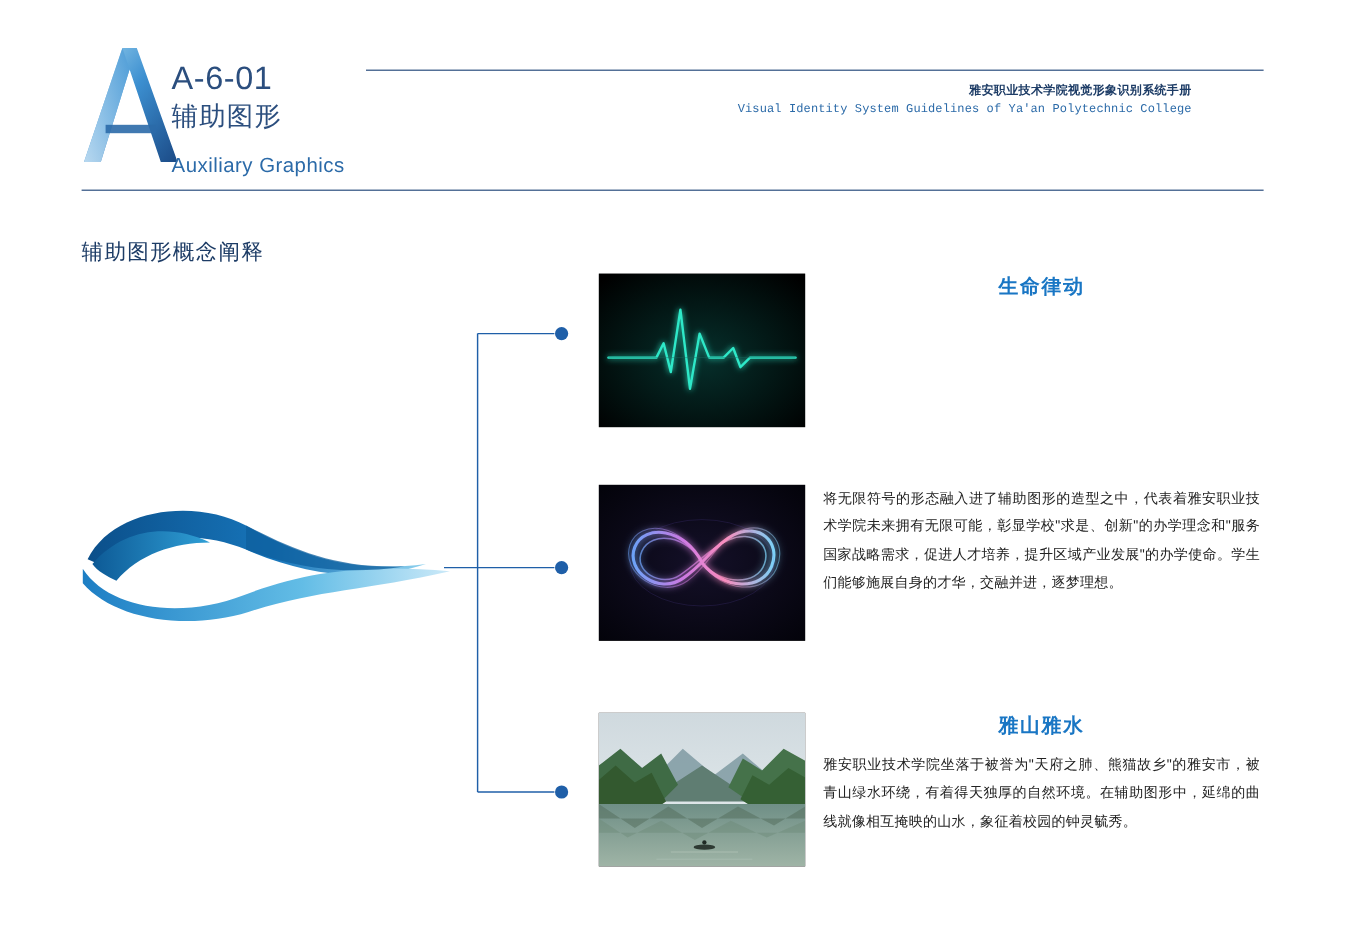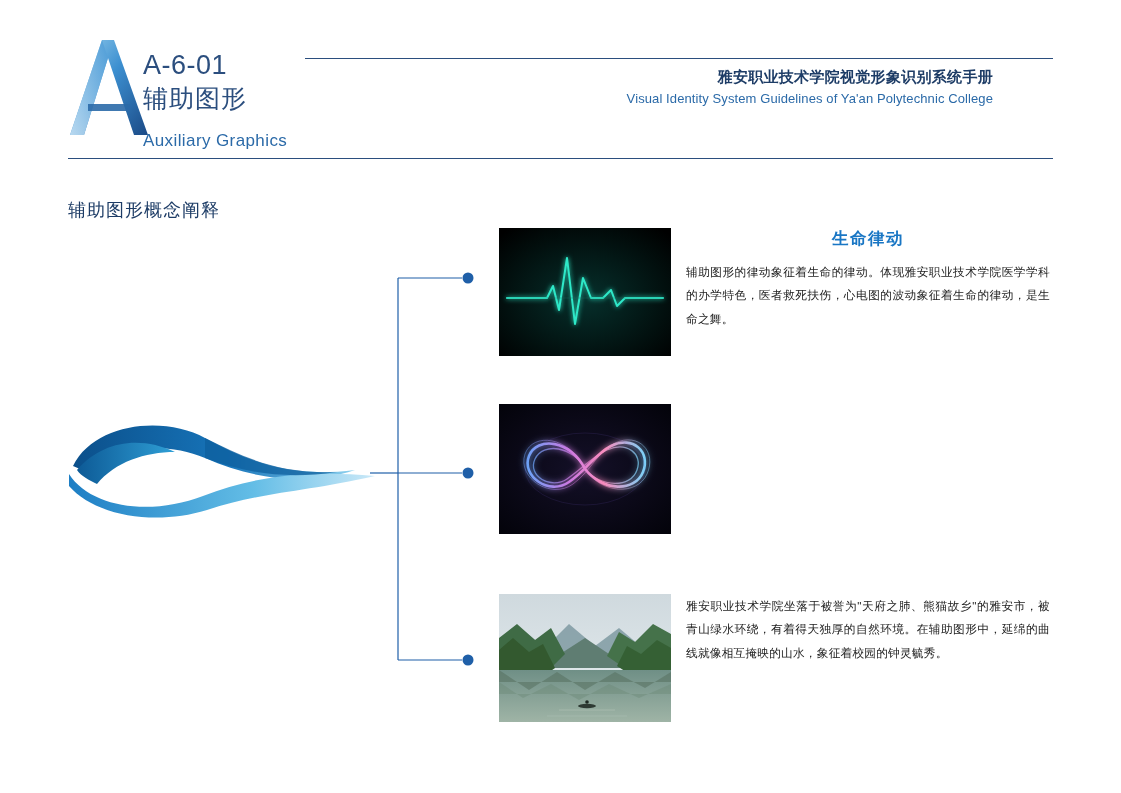--- a/index.html
+++ b/index.html
@@ -38,21 +38,21 @@
     top: 50px;
     line-height: 1.18;
   }
   .code-number {
     font-size: 27px;
     color: #2b4e7e;
     letter-spacing: 0.5px;
     font-family: "Liberation Sans", sans-serif;
   }
   .code-cn {
-    font-size: 25px;
+    font-size: 22px;
     color: #2b4e7e;
     letter-spacing: 1px;
     margin-top: 2px;
   }
   .code-en {
     font-size: 17px;
     color: #2b6aa8;
     letter-spacing: 0.4px;
     margin-top: 18px;
     font-family: "Liberation Sans", sans-serif;
@@ -75,31 +75,31 @@
     background: #2b4e7e;
   }
 
   .header-right {
     position: absolute;
     right: 68px;
     top: 68px;
     text-align: right;
   }
   .header-right .cn {
-    font-size: 15px;
+    font-size: 10px;
     color: #1d3c66;
     font-weight: bold;
     letter-spacing: 0.3px;
   }
   .header-right .en {
-    font-size: 13px;
+    font-size: 10px;
     color: #2b6aa8;
     letter-spacing: 0.1px;
     margin-top: 4px;
-    font-family: Liberation Sans, sans-serif;
+    font-family: Liberation Mono, monospace;
   }
 
   
   .section-title {
     position: absolute;
     left: 68px;
     top: 198px;
     font-size: 18px;
     color: #1d3c66;
     letter-spacing: 1px;
@@ -271,21 +271,20 @@
             </feMerge>
         </filter>
       </defs>
       <rect width="172" height="128" fill="url(#ecgbg)"></rect>
       <path d="M8,70 L40,70 L48,70 L54,58 L60,82 L68,30 L76,96 L84,50 L92,70 L104,70 L112,62 L118,78 L126,70 L164,70" stroke="#2ee8c8" stroke-width="2" fill="none" filter="url(#glow1)" stroke-linejoin="round" stroke-linecap="round"></path>
       <path d="M8,70 L164,70" stroke="#1c6a60" stroke-width="0.6" fill="none" opacity="0.6"></path>
     </svg>
   </div>
   <div class="text-col">
     <h3 class="item-title">生命律动</h3>
-    <p class="item-body">辅助图形的律动象征着生命的律动。体现雅安职业技术学院医学学科的办学特色，医者救死扶伤，心电图的波动象征着生命的律动，是生命之舞。</p>
   </div>
 </div>
 
 <div class="row row-2">
   <div class="thumb">
     <svg width="172" height="130" viewBox="0 0 172 130">
       <defs>
         <radialGradient id="infbg" cx="0.5" cy="0.5" r="0.75">
           <stop offset="0%" stop-color="#141028"></stop>
           <stop offset="100%" stop-color="#020208"></stop>
@@ -307,20 +306,21 @@
       <rect width="172" height="130" fill="url(#infbg)"></rect>
       <g filter="url(#glow2)" fill="none" stroke="url(#infstroke)">
         <path d="M86,65 C72,36 38,32 30,52 C22,72 50,92 70,78 C88,66 96,50 112,42 C134,31 152,48 144,68 C136,88 104,88 86,65 Z" stroke-width="2.6" opacity="0.95"></path>
         <path d="M86,65 C74,42 44,38 36,55 C28,72 52,86 68,75 C84,64 94,52 108,46 C128,37 144,50 138,66 C132,84 102,84 86,65 Z" stroke-width="1.3" opacity="0.7"></path>
         <path d="M86,65 C70,32 34,28 26,50 C18,74 52,96 74,80 C92,67 98,48 116,39 C140,28 158,48 148,70 C138,92 102,90 86,65 Z" stroke-width="0.9" opacity="0.5"></path>
       </g>
       <ellipse cx="86" cy="65" rx="60" ry="36" fill="none" stroke="#7c5fe0" stroke-width="0.5" opacity="0.25"></ellipse>
     </svg>
   </div>
   <div class="text-col">
+    <p class="item-body">将无限符号的形态融入进了辅助图形的造型之中，代表着雅安职业技术学院未来拥有无限可能，彰显学校"求是、创新"的办学理念和"服务国家战略需求，促进人才培养，提升区域产业发展"的办学使命。学生们能够施展自身的才华，交融并进，逐梦理想。</p>
   </div>
 </div>
 
 <div class="row row-3">
   <div class="thumb">
     <svg width="172" height="128" viewBox="0 0 172 128">
       <defs>
         <linearGradient id="sky" x1="0" y1="0" x2="0" y2="1">
           <stop offset="0%" stop-color="#cfd9de"></stop>
           <stop offset="100%" stop-color="#e8eef0"></stop>
@@ -347,15 +347,16 @@
       <path d="M0,88 L24,104 L52,90 L80,106 L110,90 L140,104 L172,90 L172,100 L0,100 Z" fill="#6d8a78" opacity="0.45"></path>
 
       <ellipse cx="88" cy="112" rx="9" ry="2.2" fill="#2e3a33"></ellipse>
       <circle cx="88" cy="108" r="1.8" fill="#1f2a24"></circle>
 
       <path d="M60,116 L116,116" stroke="#c8d6cb" stroke-width="0.7" opacity="0.5" fill="none"></path>
       <path d="M48,122 L128,122" stroke="#c8d6cb" stroke-width="0.6" opacity="0.4" fill="none"></path>
     </svg>
   </div>
   <div class="text-col">
+    <h3 class="item-title">雅山雅水</h3>
     <p class="item-body">雅安职业技术学院坐落于被誉为"天府之肺、熊猫故乡"的雅安市，被青山绿水环绕，有着得天独厚的自然环境。在辅助图形中，延绵的曲线就像相互掩映的山水，象征着校园的钟灵毓秀。</p>
   </div>
 </div>
 
 </body></html>

